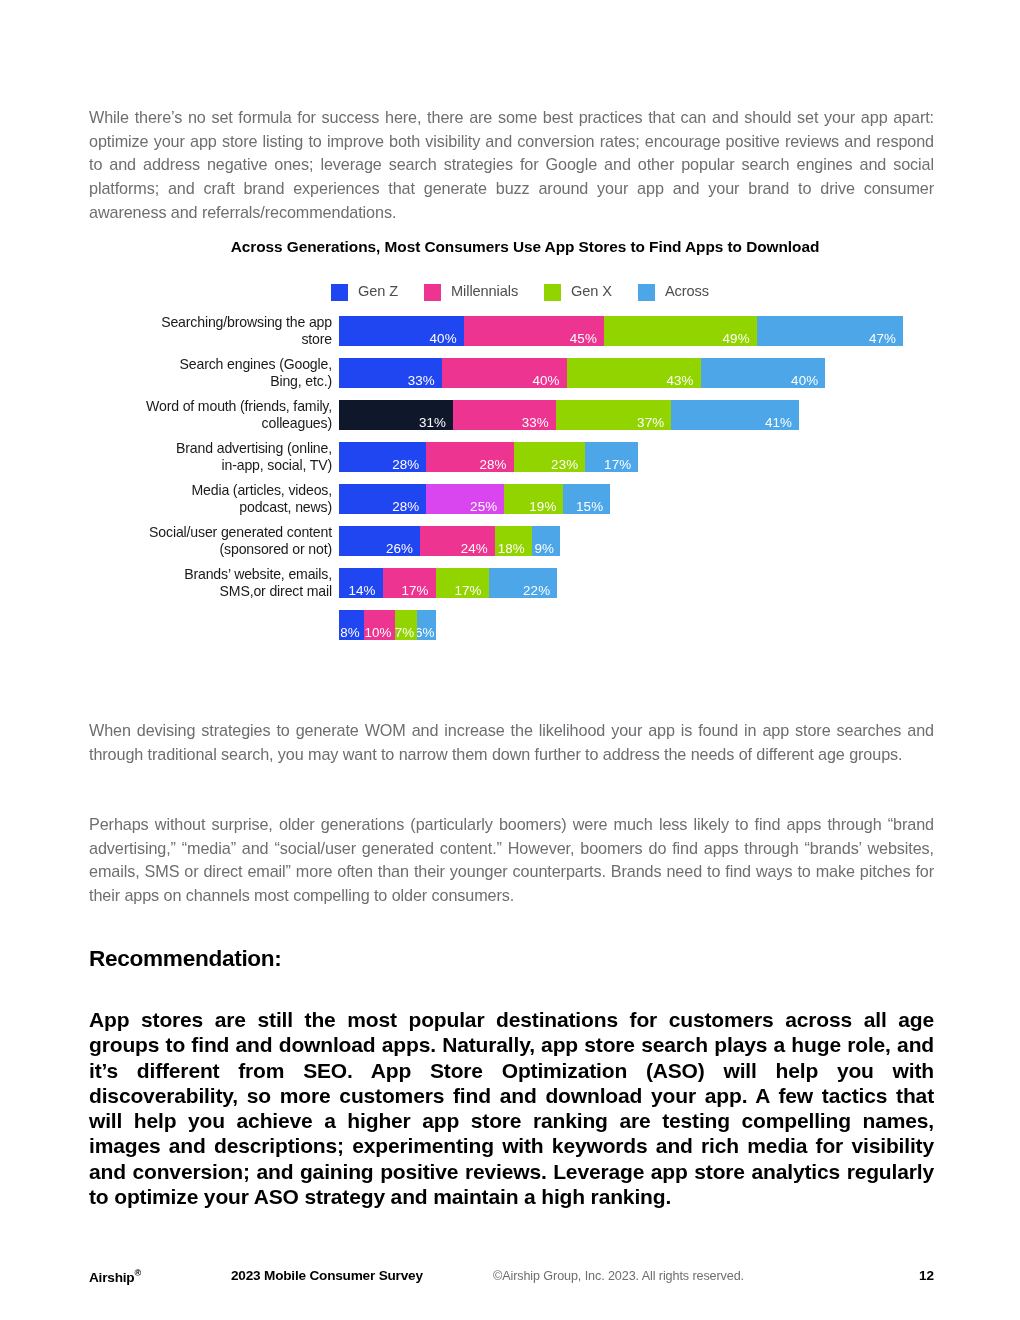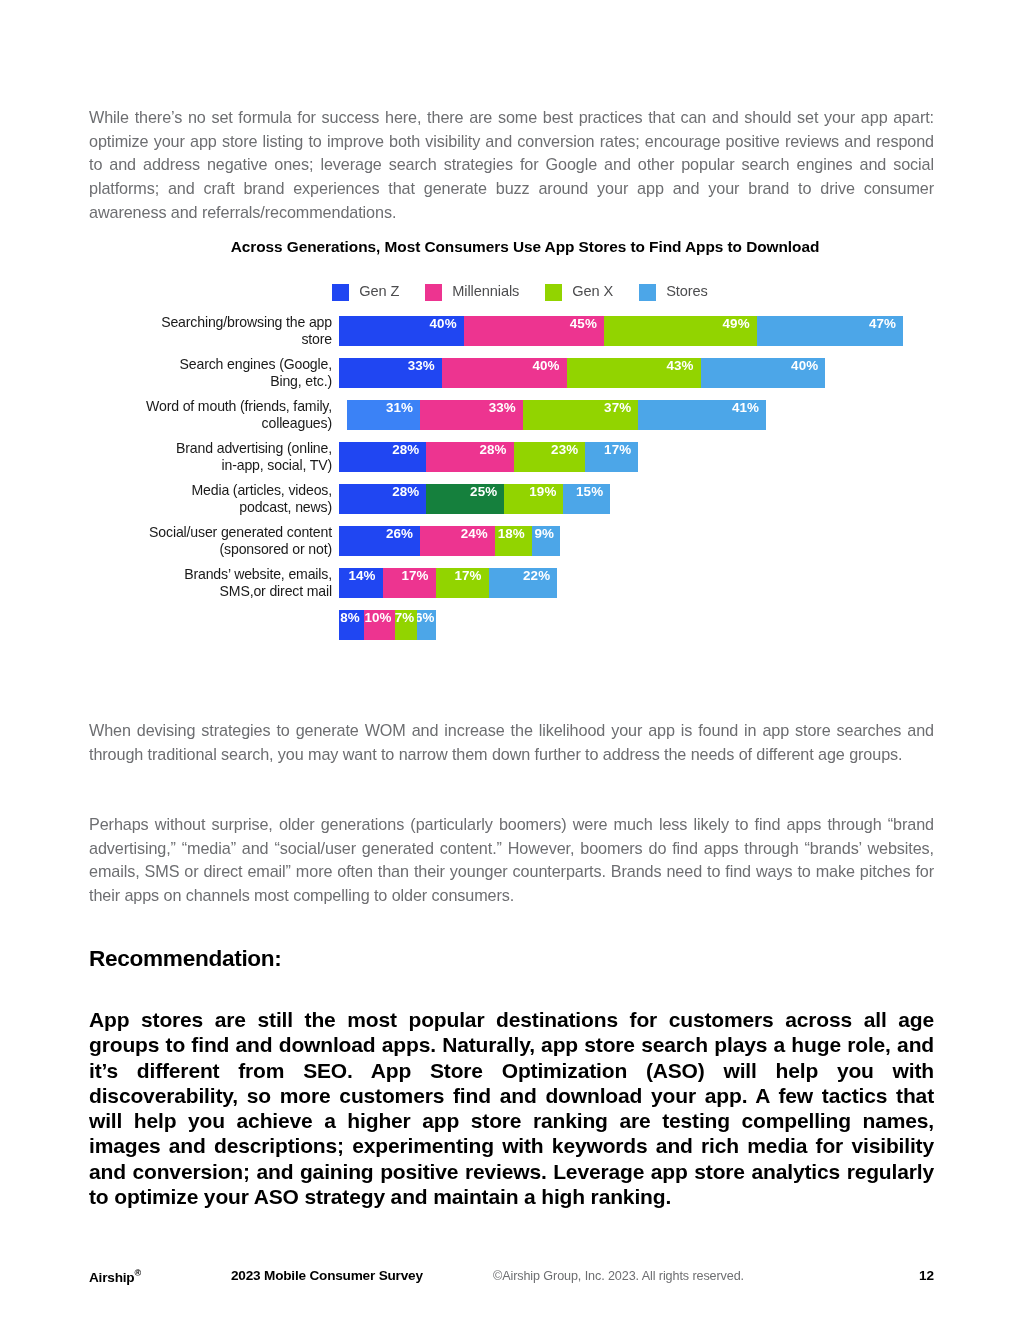--- a/index.html
+++ b/index.html
@@ -113,25 +113,25 @@
   .bar-track {
     position: absolute;
     left: 339px;
     top: 0;
     height: 30px;
     display: flex;
   }
   .seg {
     height: 30px;
     display: flex;
-    align-items: flex-start;
+    align-items: flex-end;
     justify-content: flex-end;
     color: #ffffff;
     font-size: 13.4px;
-    font-weight: bold;
+    font-weight: normal;
     letter-spacing: 0.1px;
     padding-right: 7px;
     overflow: hidden;
     white-space: nowrap;
   }
   .seg.tight { padding-right: 3px; justify-content: center; }
 
   
   .rec-head {
     position: absolute;
@@ -213,21 +213,21 @@
         <div class="legend-item">
           <span class="legend-swatch" style="background: rgb(237, 52, 144);"></span>
           <span class="legend-label">Millennials</span>
         </div>
         <div class="legend-item">
           <span class="legend-swatch" style="background: rgb(146, 212, 0);"></span>
           <span class="legend-label">Gen X</span>
         </div>
         <div class="legend-item">
           <span class="legend-swatch" style="background: rgb(76, 166, 232);"></span>
-          <span class="legend-label">Stores</span>
+          <span class="legend-label">Across</span>
         </div>
       </div>
 
     <div class="plot" id="plot">
         <div class="row">
           <div class="cat-label">
             <div>Searching/browsing the app</div>
             <div>store</div>
           </div>
           <div class="bar-track">
@@ -264,21 +264,21 @@
               <span>40%</span>
             </div>
           </div>
         </div>
         <div class="row">
           <div class="cat-label">
             <div>Word of mouth (friends, family,</div>
             <div>colleagues)</div>
           </div>
           <div class="bar-track">
-            <div class="seg" style="background: #3b82f6; width: 73px; margin-left: 8px;">
+            <div class="seg" style="background: #0f172a; width: 114px;">
               <span>31%</span>
             </div>
             <div class="seg" style="background: rgb(237, 52, 144); width: 102.861px;">
               <span>33%</span>
             </div>
             <div class="seg" style="background: rgb(146, 212, 0); width: 115.329px;">
               <span>37%</span>
             </div>
             <div class="seg" style="background: rgb(76, 166, 232); width: 127.797px;">
               <span>41%</span>
@@ -307,21 +307,21 @@
         </div>
         <div class="row">
           <div class="cat-label">
             <div>Media (articles, videos,</div>
             <div>podcast, news)</div>
           </div>
           <div class="bar-track">
             <div class="seg" style="background: rgb(32, 70, 242); width: 87.276px;">
               <span>28%</span>
             </div>
-            <div class="seg" style="background: #15803d; width: 77.925px;">
+            <div class="seg" style="background: #d946ef; width: 77.925px;">
               <span>25%</span>
             </div>
             <div class="seg" style="background: rgb(146, 212, 0); width: 59.223px;">
               <span>19%</span>
             </div>
             <div class="seg" style="background: rgb(76, 166, 232); width: 46.755px;">
               <span>15%</span>
             </div>
           </div>
         </div>

